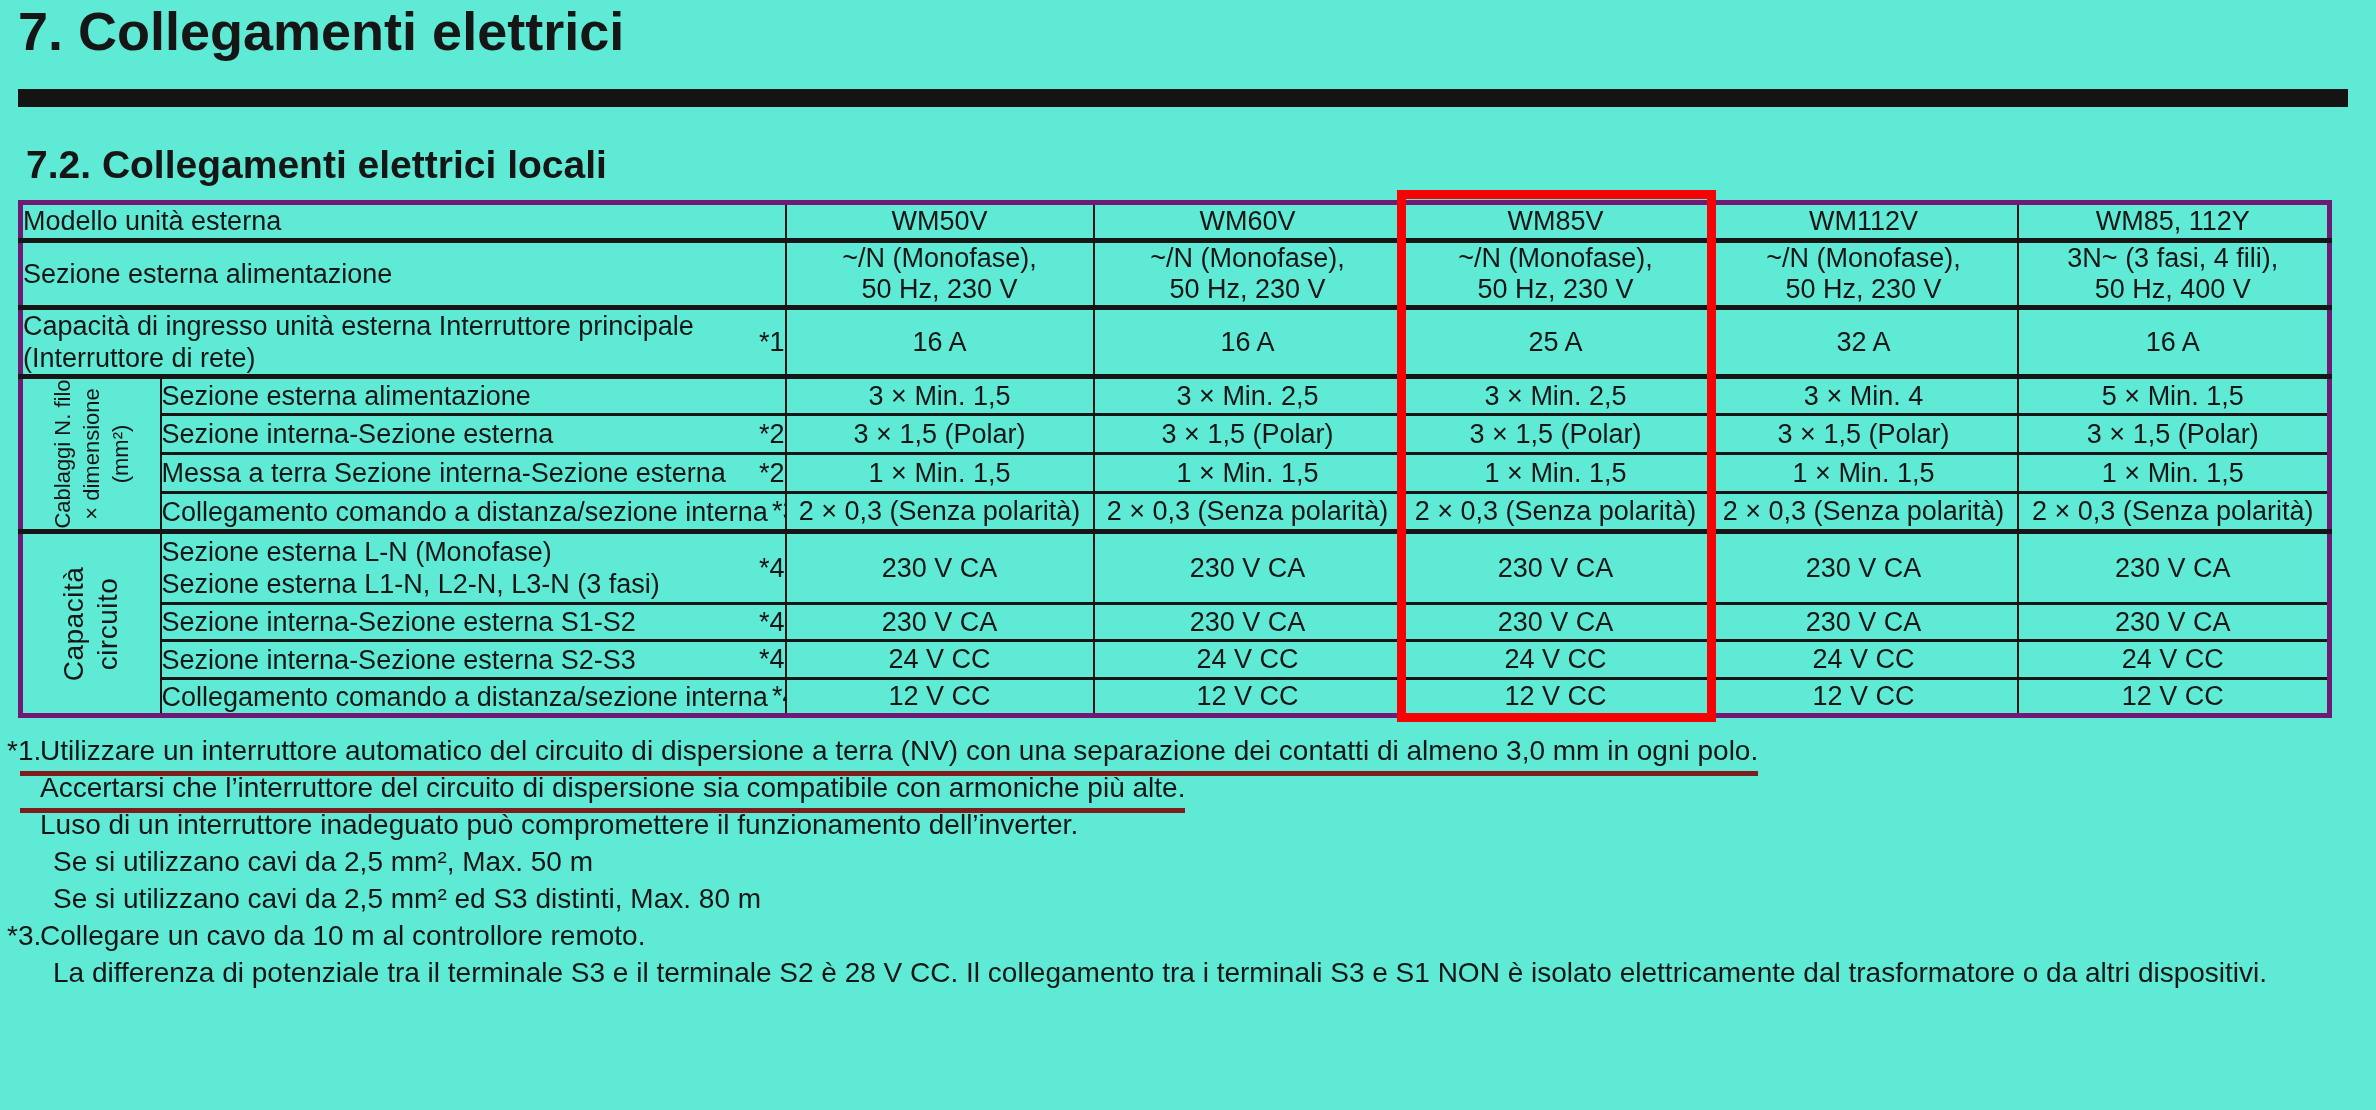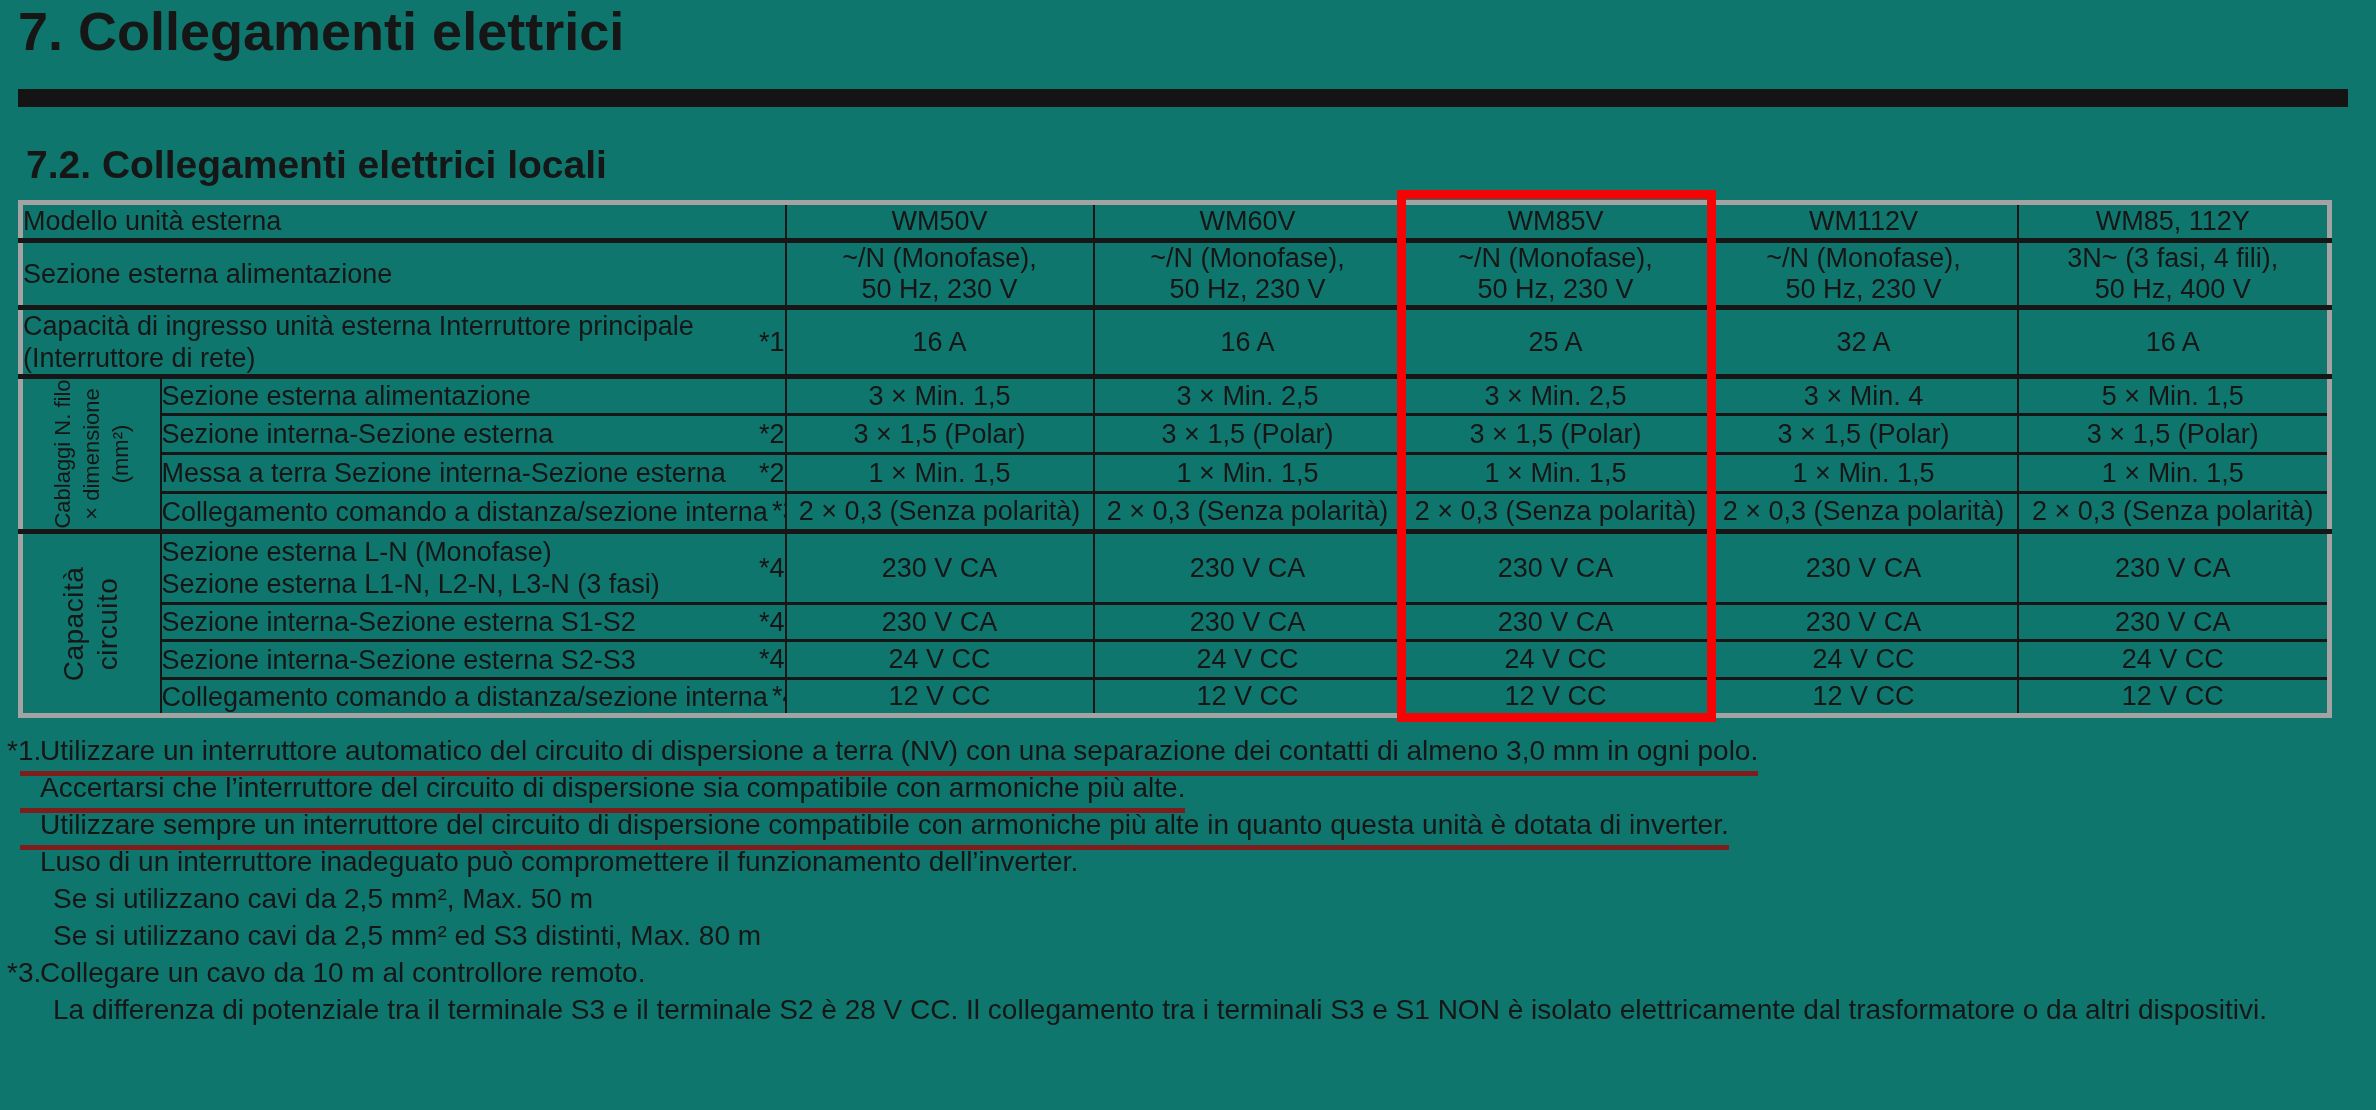--- a/index.html
+++ b/index.html
@@ -1,27 +1,27 @@
 <!DOCTYPE html>
 <html><head>
 <meta charset="utf-8">
 <style>
   html,body { margin:0; padding:0; background:#ffffff; }
   .page {
-    position:relative; width:2376px; height:1110px; background:#0f766e;
+    position:relative; width:2376px; height:1110px; background:#5eead4;
     font-family:"Liberation Sans", sans-serif; color:#161616; overflow:hidden;
   }
   
   .h1 { position:absolute; left:18px; top:0px; margin:0; font-size:54px; font-weight:bold; line-height:62px; }
   .title-rule { position:absolute; left:18px; top:89px; width:2330px; height:18px; background:#141414; }
   .h2 { position:absolute; left:18px; top:132px; margin:8px; font-size:39px; font-weight:bold; line-height:50px; }
 
   
   .tablewrap { position:absolute; left:18px; top:200px; }
-  table.spec { border-collapse:collapse; table-layout:fixed; width:2309px; border:5px solid #a3a3a3; }
+  table.spec { border-collapse:collapse; table-layout:fixed; width:2309px; border:5px solid #701a75; }
   table.spec td {
     border:2px solid #161616; border-top-width:3px; border-bottom-width:3px;
     padding:0; font-size:27px; vertical-align:middle; overflow:hidden;
   }
   tr.sep > td { border-top-width:5px; }
   td.val { text-align:center; line-height:31px; padding:0 2px; white-space:nowrap; }
   td.lblcell { padding-left:8px; padding-right:3px; }
   .flexlbl { display:flex; align-items:center; }
   .flexlbl .lbl { flex:1; white-space:nowrap; line-height:32px; }
   .flexlbl .note { white-space:nowrap; padding-left:4px; }
@@ -250,21 +250,20 @@
       </tr>
     </tbody>
       </table>
   </div>
 
   <div class="redbox"></div>
 
   <div class="footnotes">
     <div class="fl"><span class="fnm">*1.</span><span class="ul">Utilizzare un interruttore automatico del circuito di dispersione a terra (NV) con una separazione dei contatti di almeno 3,0 mm in ogni polo.</span></div>
     <div class="fl cont"><span class="ul">Accertarsi che l’interruttore del circuito di dispersione sia compatibile con armoniche più alte.</span></div>
-    <div class="fl cont"><span class="ul">Utilizzare sempre un interruttore del circuito di dispersione compatibile con armoniche più alte in quanto questa unità è dotata di inverter.</span></div>
     <div class="fl cont"><span>Luso di un interruttore inadeguato può compromettere il funzionamento dell’inverter.</span></div>
 
     <div class="fl sub"><span>Se si utilizzano cavi da 2,5 mm², Max. 50 m</span></div>
     <div class="fl sub"><span>Se si utilizzano cavi da 2,5 mm² ed S3 distinti, Max. 80 m</span></div>
 
     <div class="fl"><span class="fnm">*3.</span><span>Collegare un cavo da 10 m al controllore remoto.</span></div>
 
     <div class="fl sub"><span>La differenza di potenziale tra il terminale S3 e il terminale S2 è 28 V CC. Il collegamento tra i terminali S3 e S1 NON è isolato elettricamente dal trasformatore o da altri dispositivi.</span></div>
   </div>
 

